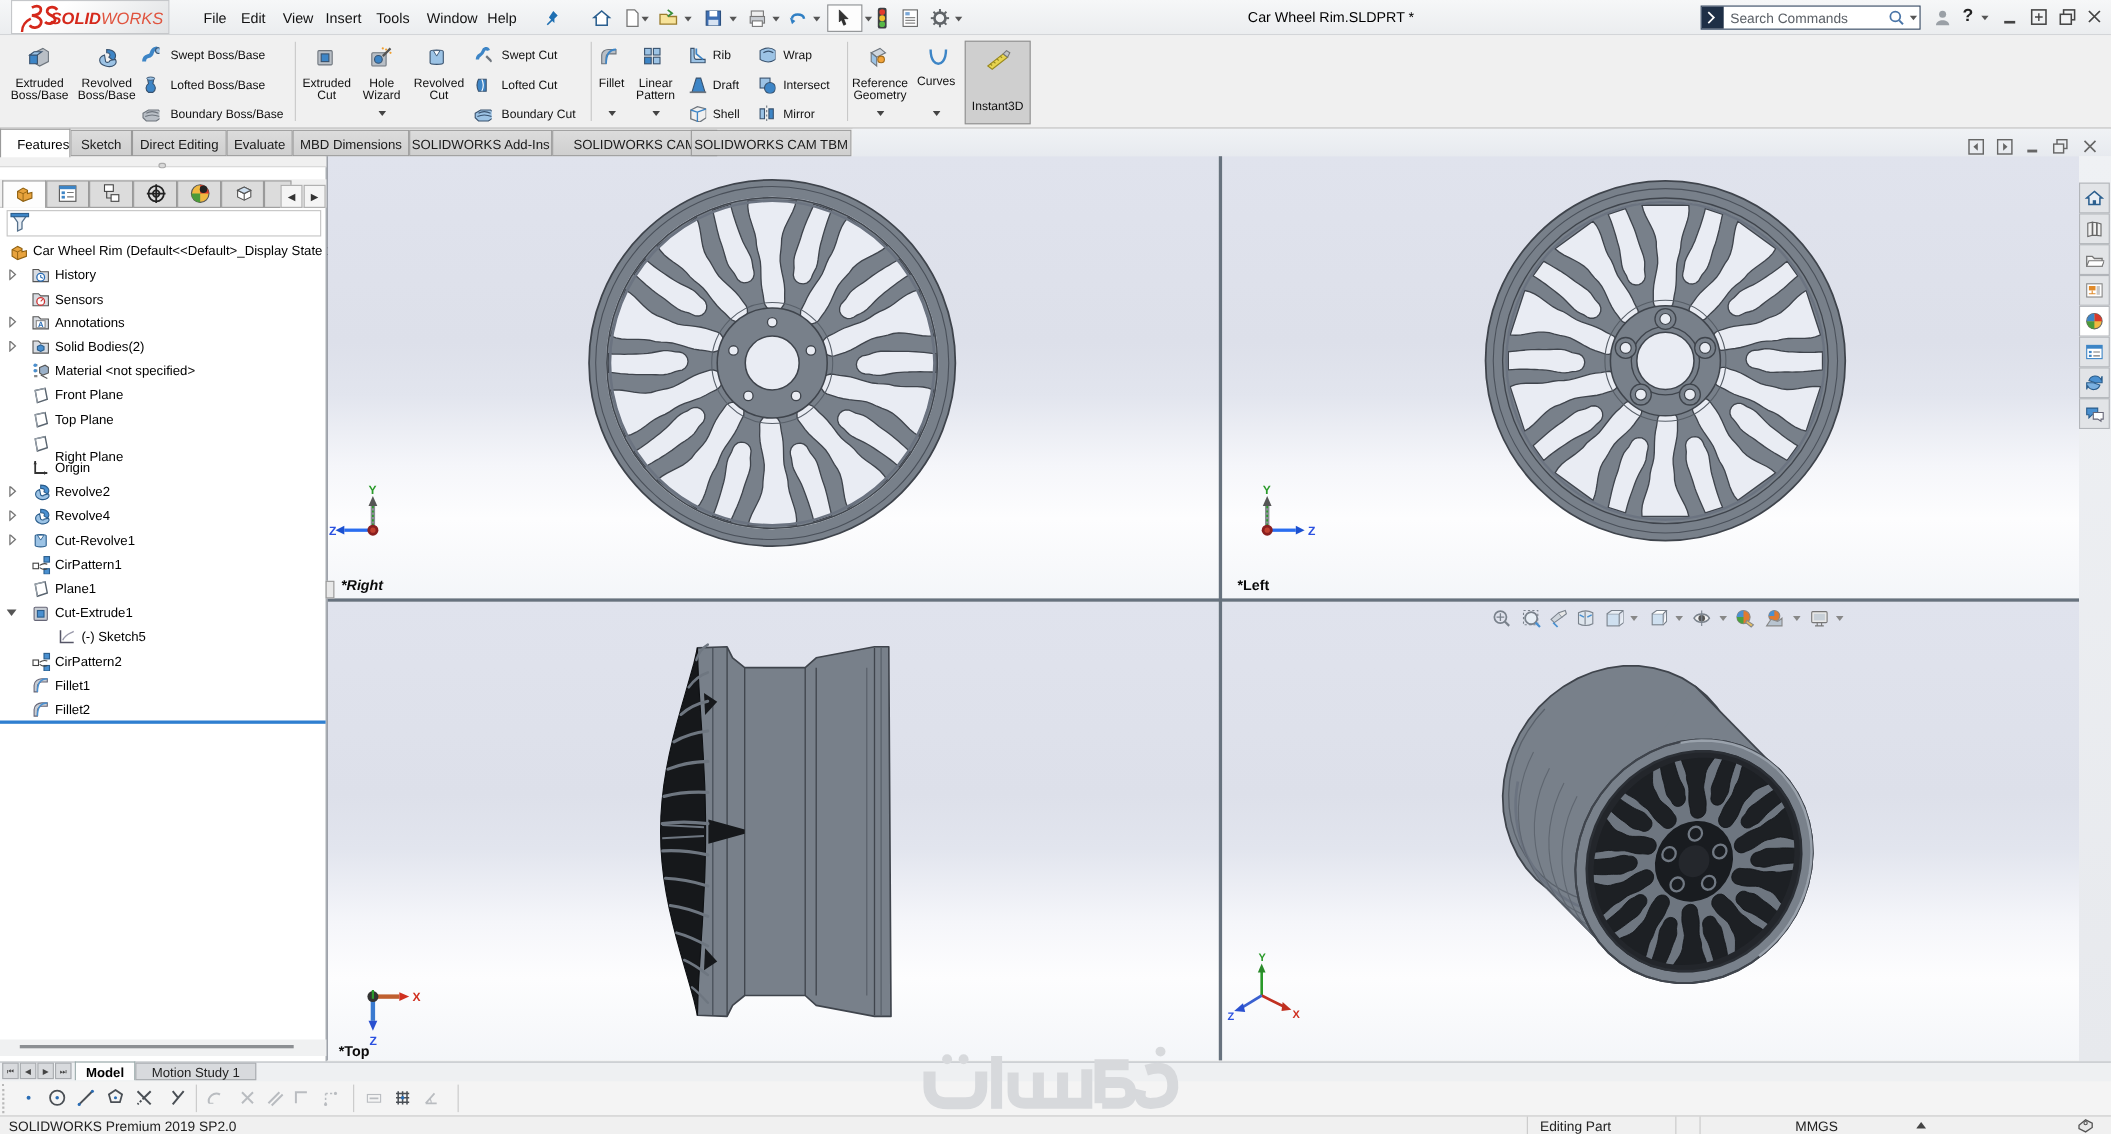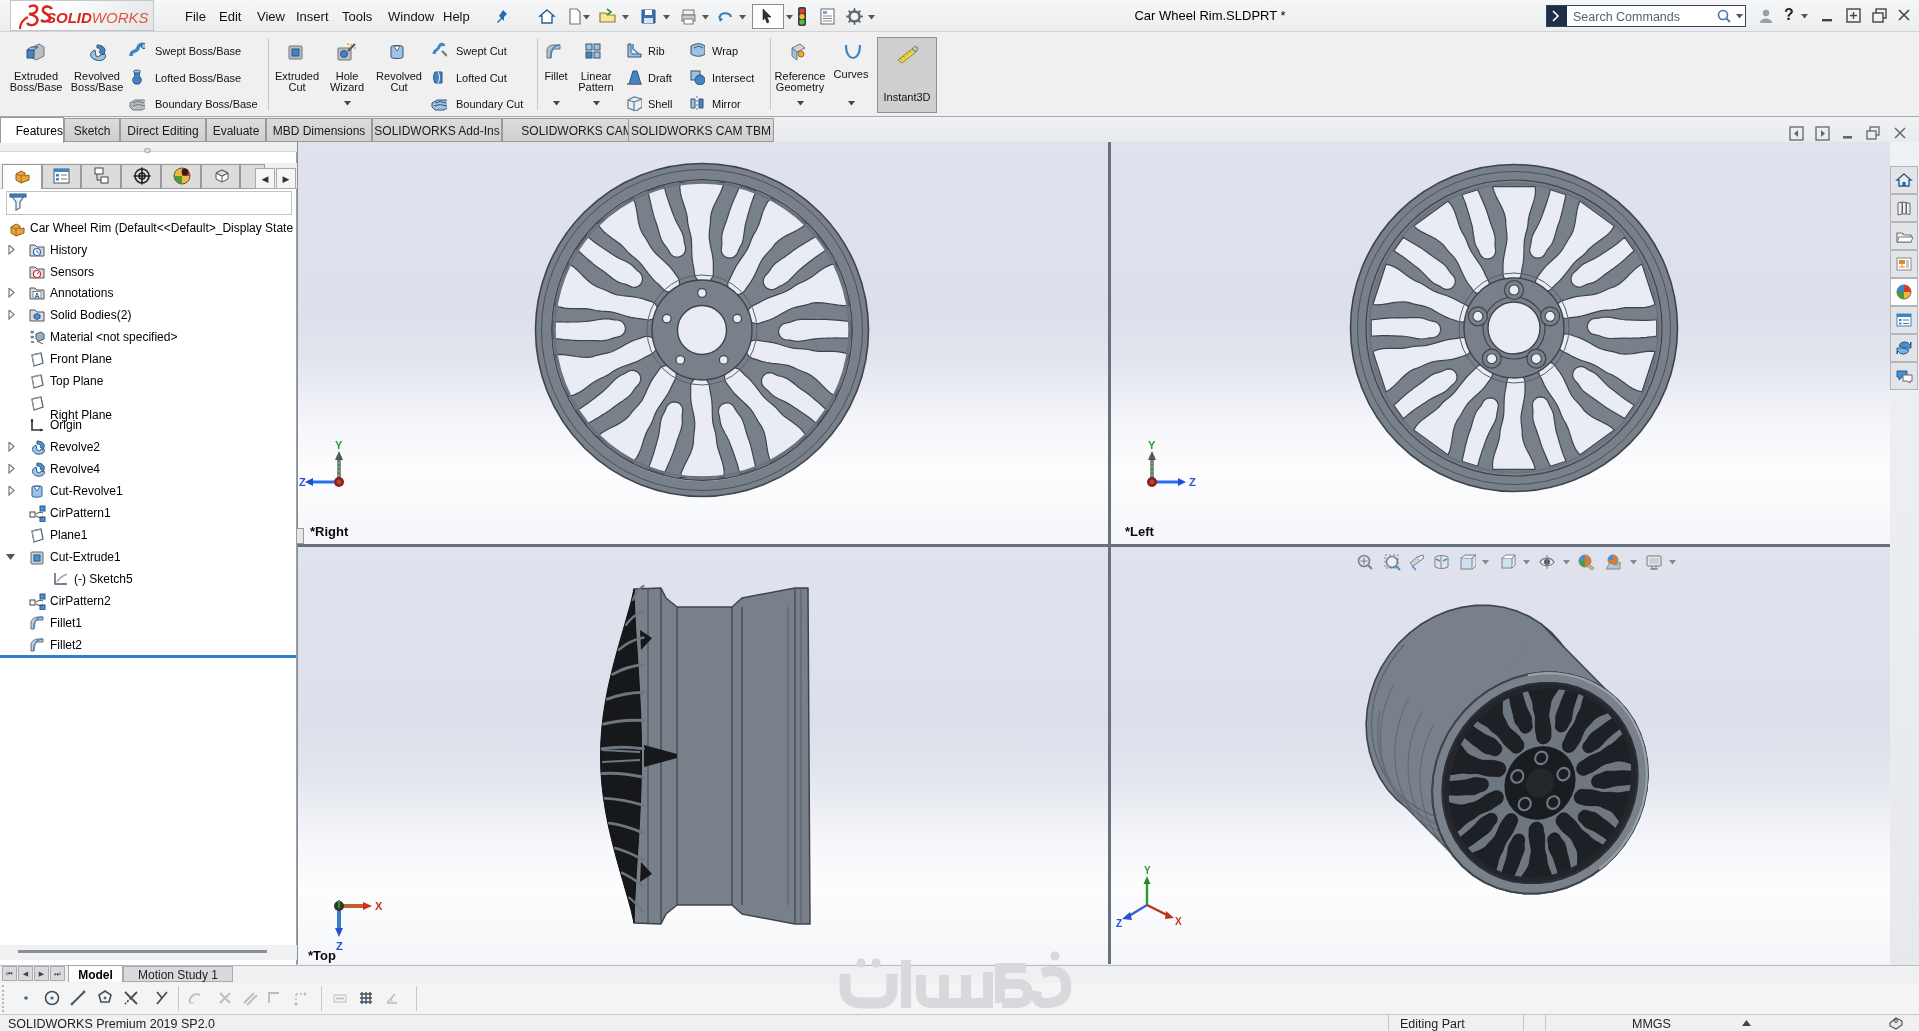--- a/index.html
+++ b/index.html
@@ -654,21 +654,21 @@
         <circle cx="-15.3" cy="21.0" r="6.5" fill="none" stroke="#717983" stroke-width="2.2"></circle>
         <circle cx="15.3" cy="21.0" r="6.5" fill="none" stroke="#717983" stroke-width="2.2"></circle>
         <circle cx="24.7" cy="-8.0" r="6.5" fill="none" stroke="#717983" stroke-width="2.2"></circle>
       </g>
       <path d="M248.5 100.6 L258.4 109.0 L267.0 118.7 L274.3 129.5 L280.0 141.4 L284.1 154.1 L286.5 167.4 L287.2 181.0 L286.1 194.7 L283.3 208.3 L278.8 221.6 L272.7 234.3 L265.1 246.2 L256.1 257.1 L245.9 266.8 L234.7 275.2 L222.6 282.1 L209.9 287.4 L196.7 290.9 L183.4 292.7 L170.1 292.8 L157.0 291.0 L144.4 287.5 L132.5 282.2 L121.5 275.4 L111.6 267.0 L103.0 257.3 L95.7 246.5 L90.0 234.6 L85.9 221.9 L83.5 208.6 L82.8 195.0 L83.9 181.3 L86.7 167.7 L91.2 154.4 L97.3 141.7 L104.9 129.8 L113.9 118.9 L124.1 109.2 L135.3 100.8 L147.4 93.9 L160.1 88.6 L173.3 85.1 L186.6 83.3 L199.9 83.2 L213.0 85.0 L225.6 88.5 L237.5 93.8 L248.5 100.6 Z" fill="none" stroke="#79818b" stroke-width="8"></path>
       <path d="M245.5 104.7 L255.0 112.6 L263.3 121.9 L270.2 132.3 L275.7 143.6 L279.6 155.7 L281.9 168.4 L282.5 181.3 L281.5 194.4 L278.8 207.4 L274.5 220.1 L268.7 232.2 L261.5 243.5 L252.9 253.9 L243.2 263.2 L232.5 271.2 L220.9 277.8 L208.8 282.8 L196.3 286.2 L183.5 287.9 L170.8 287.9 L158.3 286.2 L146.3 282.9 L135.0 277.9 L124.5 271.3 L115.0 263.4 L106.7 254.1 L99.8 243.7 L94.3 232.4 L90.4 220.3 L88.1 207.6 L87.5 194.7 L88.5 181.6 L91.2 168.6 L95.5 155.9 L101.3 143.8 L108.5 132.5 L117.1 122.1 L126.8 112.8 L137.5 104.8 L149.1 98.2 L161.2 93.2 L173.7 89.8 L186.5 88.1 L199.2 88.1 L211.7 89.8 L223.7 93.1 L235.0 98.1 L245.5 104.7 Z" fill="none" stroke="#2b2f35" stroke-width="2.4"></path>
       <path d="M252.0 95.8 L262.5 104.6 L271.6 114.8 L279.3 126.3 L285.3 138.8 L289.6 152.2 L292.2 166.2 L292.9 180.6 L291.7 195.1 L288.7 209.5 L284.0 223.5 L277.6 236.9 L269.5 249.4 L260.1 260.9 L249.3 271.2 L237.5 280.0 L224.7 287.3 L211.3 292.9 L197.4 296.6 L183.3 298.6 L169.2 298.6 L155.4 296.7 L142.2 293.0 L129.6 287.5 L118.0 280.2 L107.5 271.4 L98.4 261.2 L90.7 249.7 L84.7 237.2 L80.4 223.8 L77.8 209.8 L77.1 195.4 L78.3 180.9 L81.3 166.5 L86.0 152.5 L92.4 139.1 L100.5 126.6 L109.9 115.1 L120.7 104.8 L132.5 96.0 L145.3 88.7 L158.7 83.1 L172.6 79.4 L186.7 77.4 L200.8 77.4 L214.6 79.3 L227.8 83.0 L240.4 88.5 L252.0 95.8 Z" fill="none" stroke="#3f444c" stroke-width="1.8"></path>
       <path d="M172.8 80.3 L182.2 78.8 L191.8 78.2 L201.2 78.4 L210.5 79.6 L219.7 81.5 L228.5 84.3 L237.0 88.0 L245.1 92.4 L252.7 97.5 L259.8 103.4 L266.3 110.0 L272.1 117.2 L277.3 124.9 L281.7 133.2 L285.4 141.8 L288.2 150.9 L290.3 160.2 L291.5 169.8 L291.9 179.5 L291.4 189.2 L290.1 199.0 L287.9 208.7 L285.0 218.2 L281.2 227.4 L276.7 236.4 L271.4 245.0 L265.5 253.1 L258.9 260.7 L251.8 267.7 L244.1 274.1" fill="none" stroke="#9aa2ac" stroke-width="2.2"></path>
     </g>
   </svg>
-<div style="position:absolute;left:310px;top:525px;font-size:13px;color:#0a0a0a;font-weight:700;white-space:nowrap;line-height:1;">*Right</div>
+<div style="position:absolute;left:310px;top:525px;font-size:13px;color:#0a0a0a;font-weight:700;white-space:nowrap;line-height:1;font-style:italic;">*Right</div>
 <div style="position:absolute;left:1125px;top:525px;font-size:13px;color:#0a0a0a;font-weight:700;white-space:nowrap;line-height:1;">*Left</div>
 <div style="position:absolute;left:308px;top:949px;font-size:13px;color:#0a0a0a;font-weight:700;white-space:nowrap;line-height:1;">*Top</div>
 <svg style="position:absolute;left:0;top:0;pointer-events:none" width="1919" height="1031" viewBox="0 0 1919 1031">
     <path d="M339 482 L313 482" stroke="#2a6df0" stroke-width="3"></path>
     <path d="M313 478 L305 482 L313 486 Z" fill="#1b50d0"></path>
     <text x="299" y="486" font-size="11" fill="#2a50e0" font-weight="bold">Z</text>
     <path d="M339 482 L339 458" stroke="#8a8f94" stroke-width="4"></path>
     <path d="M339 482 L339 458" stroke="#2a9a2a" stroke-width="1.6" stroke-dasharray="2 2"></path>
     <path d="M335 460 L339 451 L343 460 Z" fill="#555"></path>
     <text x="335 " y="449" font-size="11" fill="#2a9a2a" font-weight="bold">Y</text>

